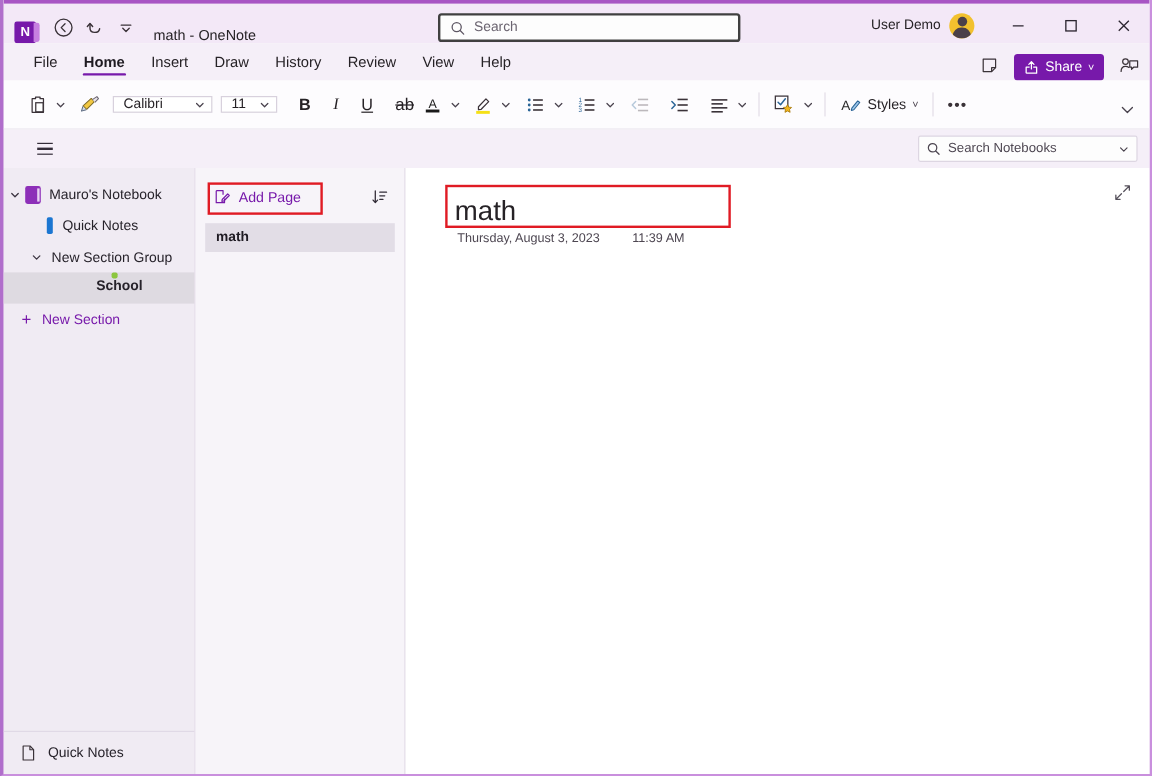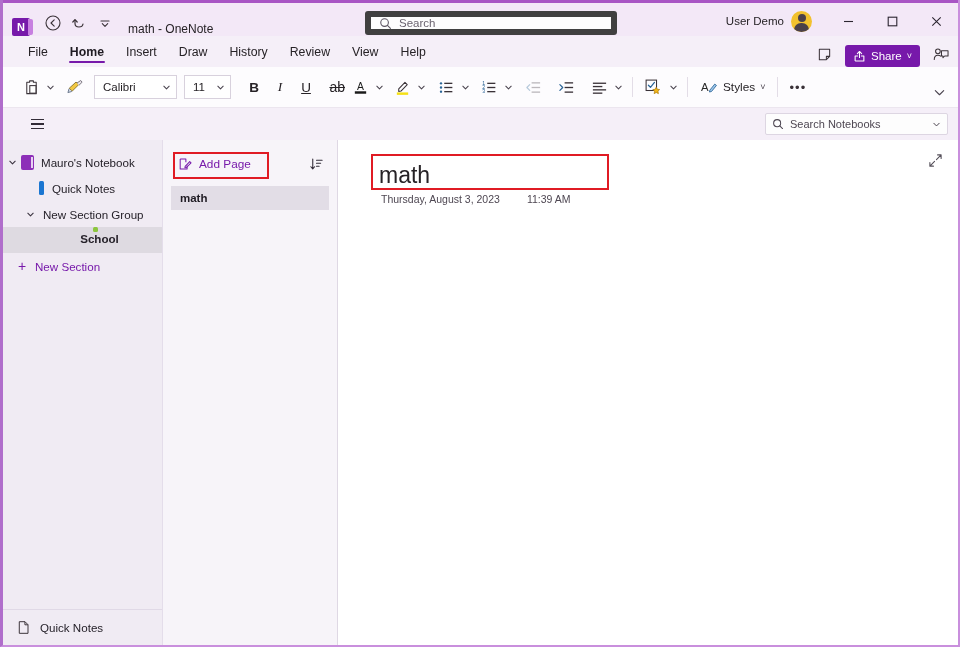--- a/index.html
+++ b/index.html
@@ -59,21 +59,21 @@
   .tb-title {
     font-size: 12px; color: #262226;
     margin-left: 10px;
     white-space: nowrap;
   }
   .tb-search {
     position: absolute;
     left: 362px; top: 8px;
     width: 252px; height: 24px;
     background: #fdfdfd;
-    border: 6px solid #404040;
+    border: 2px solid #404040;
     border-radius: 3px;
     display: flex; align-items: center;
     padding-left: 8px;
   }
   .tb-search .ph {
     font-size: 11.5px; color: #6b6470; margin-left: 7px;
   }
   .tb-right {
     position: absolute; right: 0; top: 0;
     height: 36px; display: flex; align-items: center;
@@ -157,21 +157,21 @@
   .rb-caret {
     width: 13px; height: 26px;
     display: flex; align-items: center; justify-content: center;
     color: #4a434e;
   }
   .rsep {
     width: 1px; height: 20px;
     background: #e3dde7; margin: 0 7px;
   }
   .combo {
-    height: 24px;
+    height: 14px;
     border: 1px solid #d8d1dd; border-radius: 0;
     background: #fff;
     display: flex; align-items: center; justify-content: space-between;
     padding: 0 5px 0 8px;
     font-size: 11.5px; color: #262226;
   }
   .combo.font { width: 83px; margin-left: 6px; }
   .combo.size { width: 47px; margin-left: 7px; }
   .fbtn {
     width: 26px; height: 26px;

